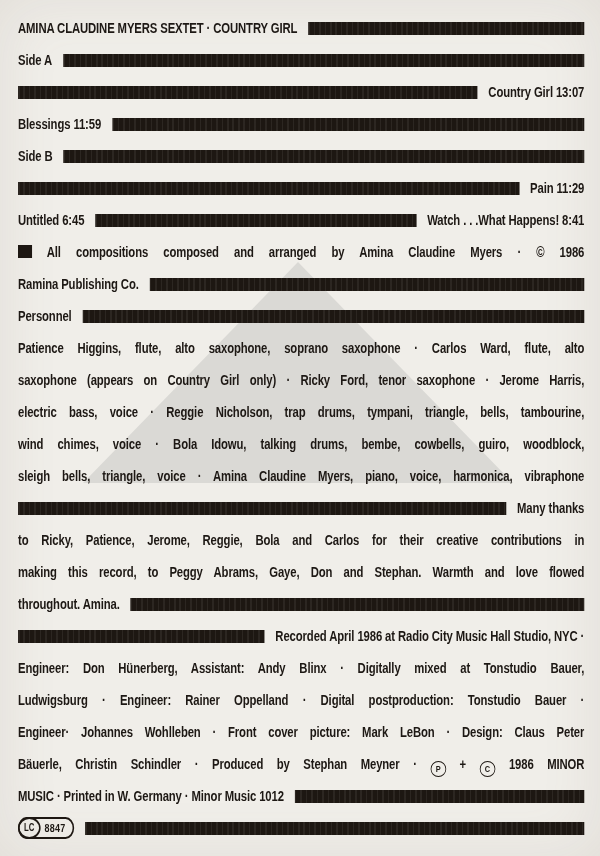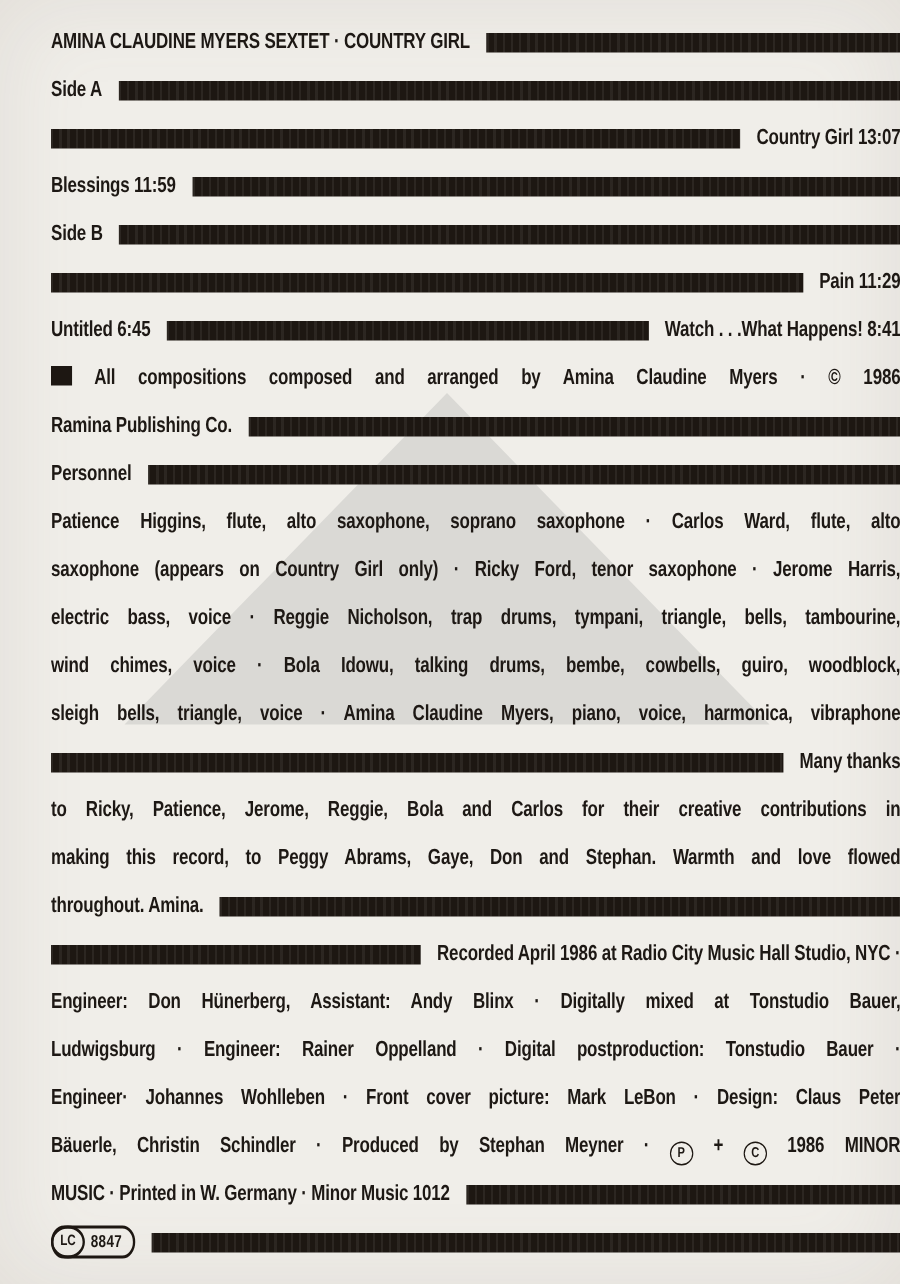--- a/index.html
+++ b/index.html
@@ -23,21 +23,20 @@
     border-left: 215px solid transparent;
     border-right: 215px solid transparent;
     border-bottom: 221px solid #dad9d5;
     z-index: 0;
   }
   .content {
     position: absolute;
     inset: 0;
     padding: 12px 16px 11px 18px;
     z-index: 1;
-    margin-left: 16px;
   }
   
   .condense {
     width: 726px;
     transform: scaleX(0.78);
     transform-origin: 0 0;
     font-weight: 700;
     font-size: 14.5px;
     letter-spacing: -0.15px;
     color: #1d1814;

